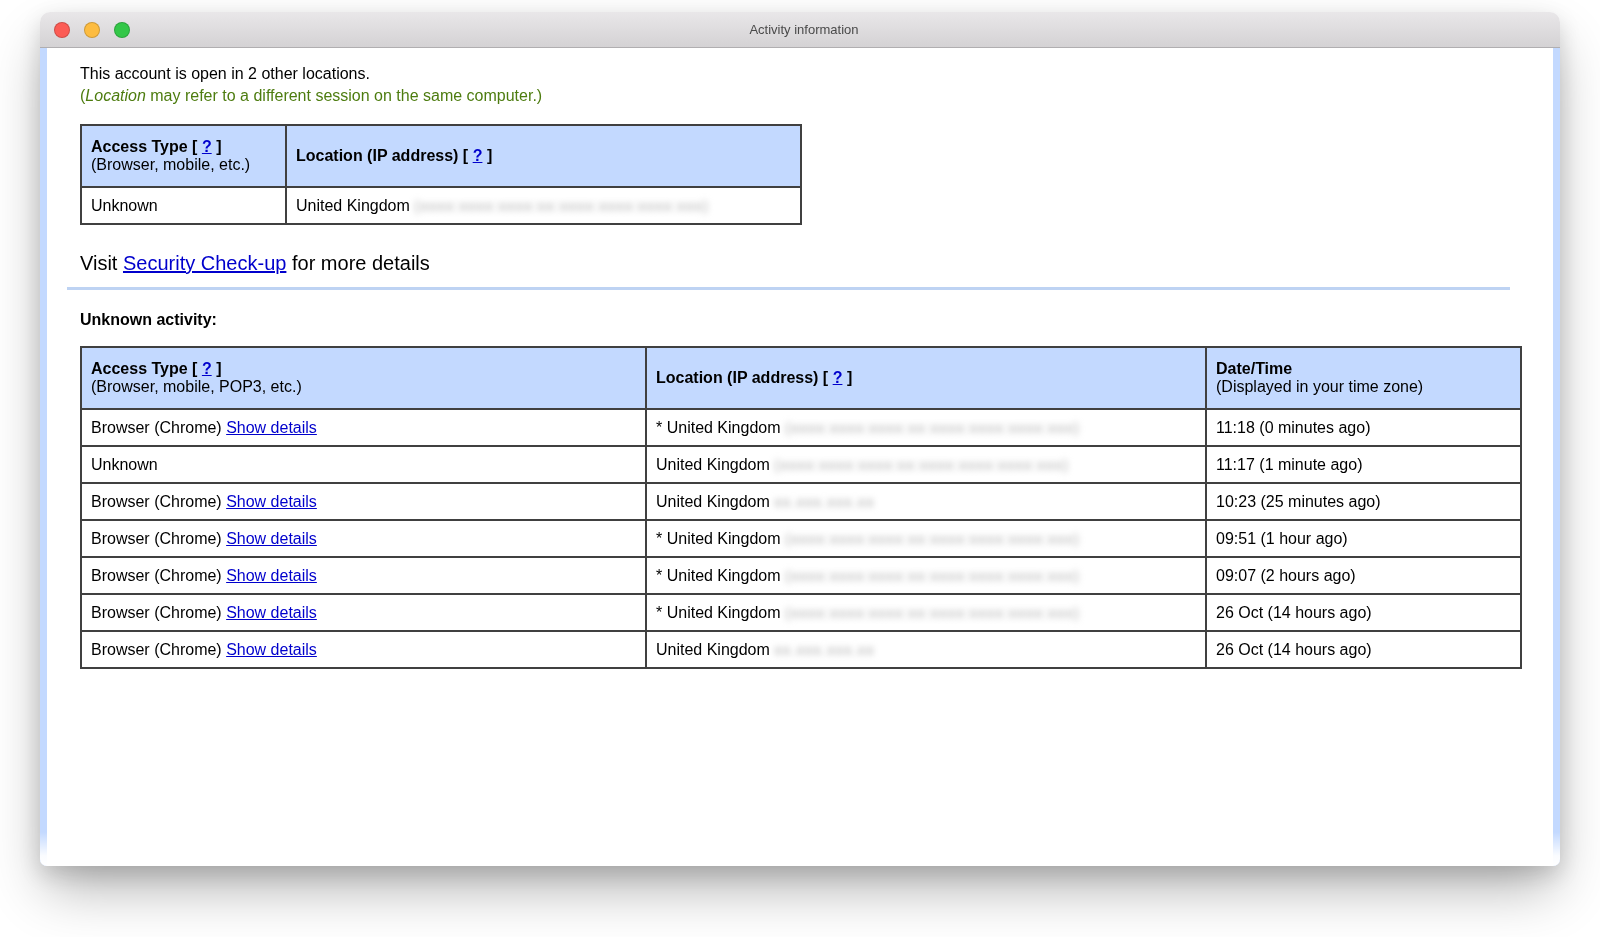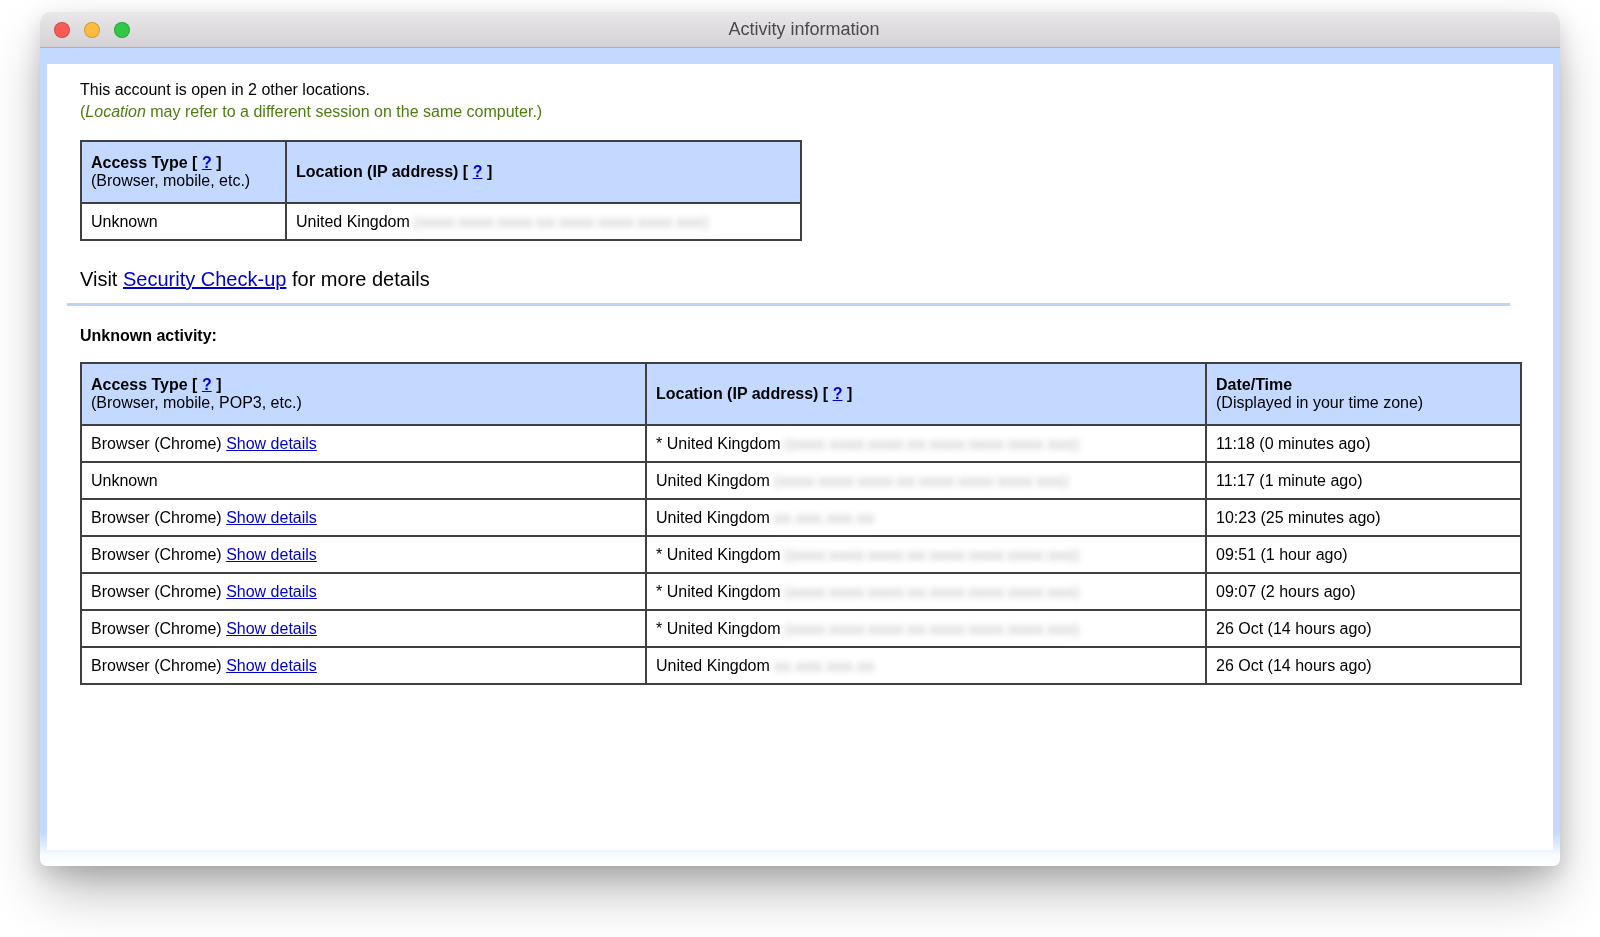--- a/index.html
+++ b/index.html
@@ -17,21 +17,21 @@
   .titlebar {
     height:36px; flex:0 0 36px; position:relative;
     background:linear-gradient(#e9e7e9,#d4d2d4);
     border-bottom:1px solid #b0aeb0;
     display:flex; align-items:center;
   }
   .traffic { display:flex; gap:14px; padding-left:14px; }
   .light { width:16px; height:16px; border-radius:50%; border:1px solid rgba(0,0,0,0.18); }
   .titlebar-title {
     position:absolute; left:8px; right:0; text-align:center;
-    font-size:18px; color:#4a4a4a;
+    font-size:13px; color:#4a4a4a;
   }
 
   
   .urlbar {
     height:38px; flex:0 0 38px; background:#f6f5f6;
     border-bottom:1px solid #c9c8c9;
     display:flex; align-items:center; padding:0 22px;
   }
   .lock { margin-right:14px; display:flex; }
   .url-text { font-size:18px; color:#6e6e6e; letter-spacing:0.2px; }
@@ -40,21 +40,21 @@
 
   
   .page { flex:1; background:#c3d9ff; display:flex; flex-direction:column; position:relative; overflow:hidden; }
 
   .banner { padding:13px 10px 15px 10px; }
   .banner h1 { font-size:21px; font-weight:700; color:#000; }
   .banner p { margin:10px 0 0 42px; font-size:16px; color:#0d0d0d; }
 
   a { color:#0000cc; text-decoration:underline; cursor:pointer; }
 
-  .content { background:#ffffff; margin:16px 7px; flex:1; padding:15px 4px 0 33px; }
+  .content { background:#ffffff; margin:0 7px; flex:1; padding:15px 4px 0 33px; }
 
   .line { font-size:16px; line-height:22px; color:#000; }
   .muted { color:#4d7c0f; }
   .muted em { font-style:italic; }
   .section-label { font-size:16px; font-weight:700; margin-top:25px; }
 
   table { border-collapse:collapse; margin-top:17px; table-layout:fixed; }
   th, td { border:2px solid #404040; text-align:left; vertical-align:middle;
            font-size:16px; padding:6px 9px; color:#000; }
   th { background:#c3d9ff; font-weight:700; height:62px; }

